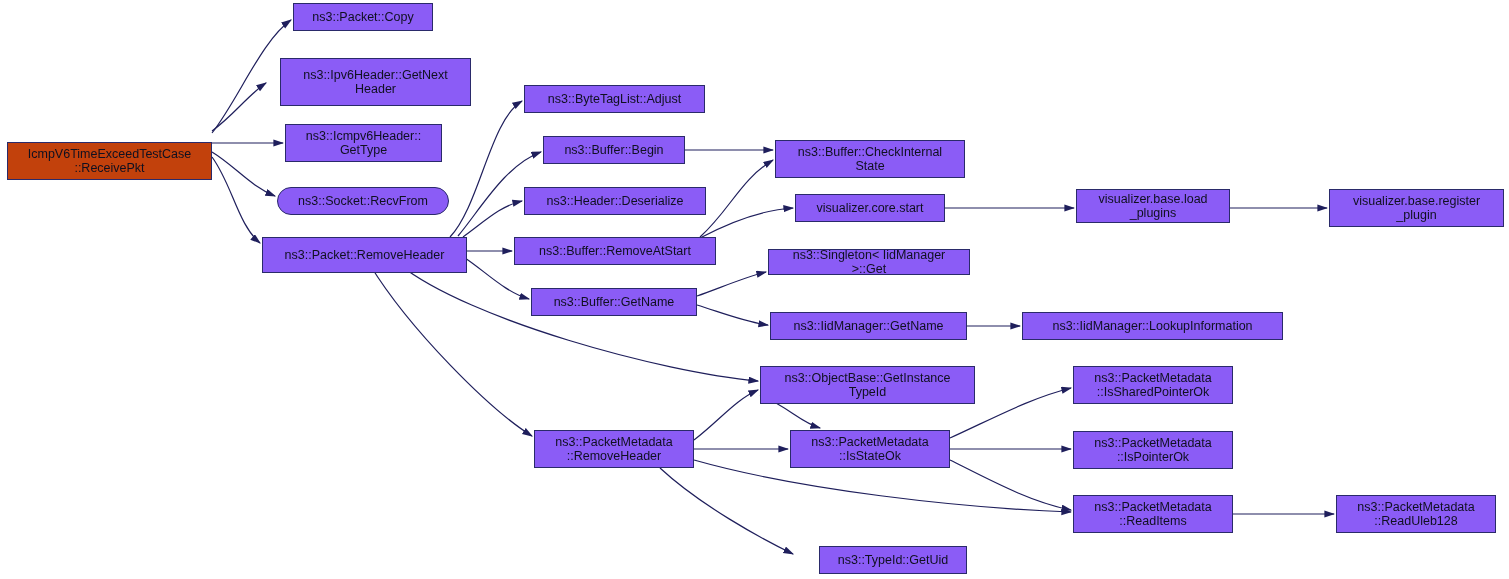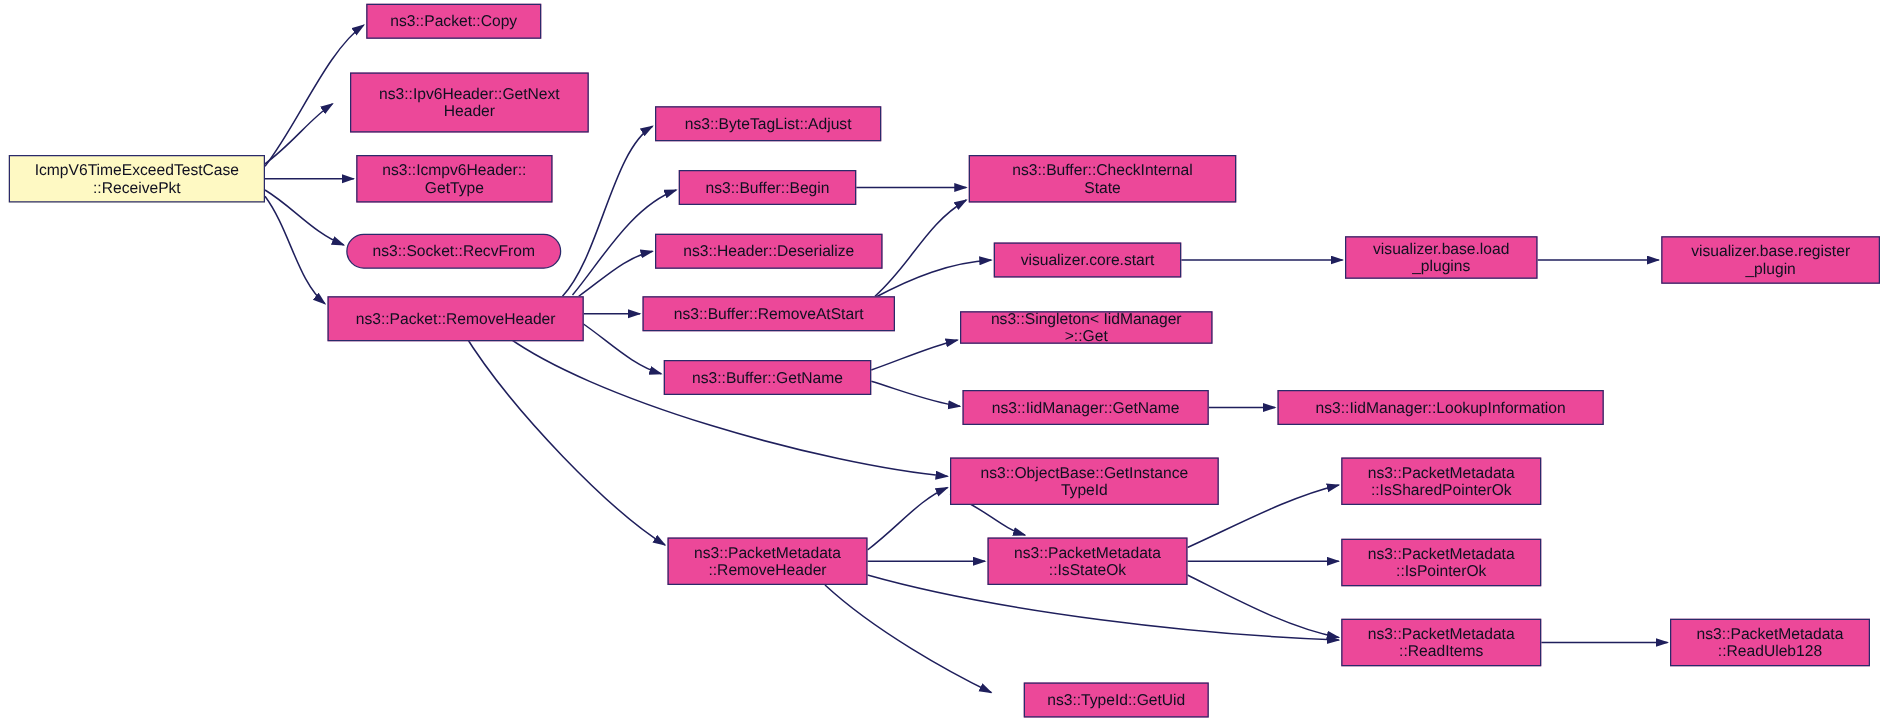--- a/index.html
+++ b/index.html
@@ -12,35 +12,36 @@
     width: 1509px;
     height: 579px;
     background: #ffffff;
     font-family: "Liberation Sans", sans-serif;
     overflow: hidden;
   }
   .node {
     position: absolute;
     box-sizing: border-box;
     border: 1px solid #2a2a6a;
-    background: #ec4899;
+    background: #8b5cf6;
     color: #101020;
     font-size: 12.5px;
     line-height: 14px;
     text-align: center;
     display: flex;
     align-items: center;
     justify-content: center;
     white-space: pre-line;
     padding: 1px 3px;
   }
   .node.root {
-    background: #fef9c3;
+    background: #c2410c;
     border-color: #2a2a6a;
     font-weight: normal;
+    margin-top: 18px;
   }
   svg.edges {
     position: absolute;
     left: 0;
     top: 0;
     width: 1509px;
     height: 579px;
     pointer-events: none;
   }
 </style>
@@ -94,21 +95,21 @@
 Header</div>
       <div class="node" style="left: 285px; top: 124px; width: 157px; height: 38px;">ns3::Icmpv6Header::
 GetType</div>
       <div class="node" style="left: 277px; top: 187px; width: 172px; height: 28px; border-radius: 14px;">ns3::Socket::RecvFrom</div>
       <div class="node" style="left: 262px; top: 237px; width: 205px; height: 36px;">ns3::Packet::RemoveHeader</div>
       <div class="node" style="left: 524px; top: 85px; width: 181px; height: 28px;">ns3::ByteTagList::Adjust</div>
       <div class="node" style="left: 543px; top: 136px; width: 142px; height: 28px;">ns3::Buffer::Begin</div>
       <div class="node" style="left: 524px; top: 187px; width: 182px; height: 28px;">ns3::Header::Deserialize</div>
       <div class="node" style="left: 514px; top: 237px; width: 202px; height: 28px;">ns3::Buffer::RemoveAtStart</div>
       <div class="node" style="left: 531px; top: 288px; width: 166px; height: 28px;">ns3::Buffer::GetName</div>
-      <div class="node" style="left: 775px; top: 124px; width: 214px; height: 38px;">ns3::Buffer::CheckInternal
+      <div class="node" style="left: 775px; top: 140px; width: 190px; height: 38px;">ns3::Buffer::CheckInternal
 State</div>
       <div class="node" style="left: 795px; top: 194px; width: 150px; height: 28px;">visualizer.core.start</div>
       <div class="node" style="left: 768px; top: 249px; width: 202px; height: 26px;">ns3::Singleton&lt; IidManager
 &gt;::Get</div>
       <div class="node" style="left: 770px; top: 312px; width: 197px; height: 28px;">ns3::IidManager::GetName</div>
       <div class="node" style="left: 1022px; top: 312px; width: 261px; height: 28px;">ns3::IidManager::LookupInformation</div>
       <div class="node" style="left: 1076px; top: 189px; width: 154px; height: 34px;">visualizer.base.load
 _plugins</div>
       <div class="node" style="left: 1329px; top: 189px; width: 175px; height: 38px;">visualizer.base.register
 _plugin</div>

